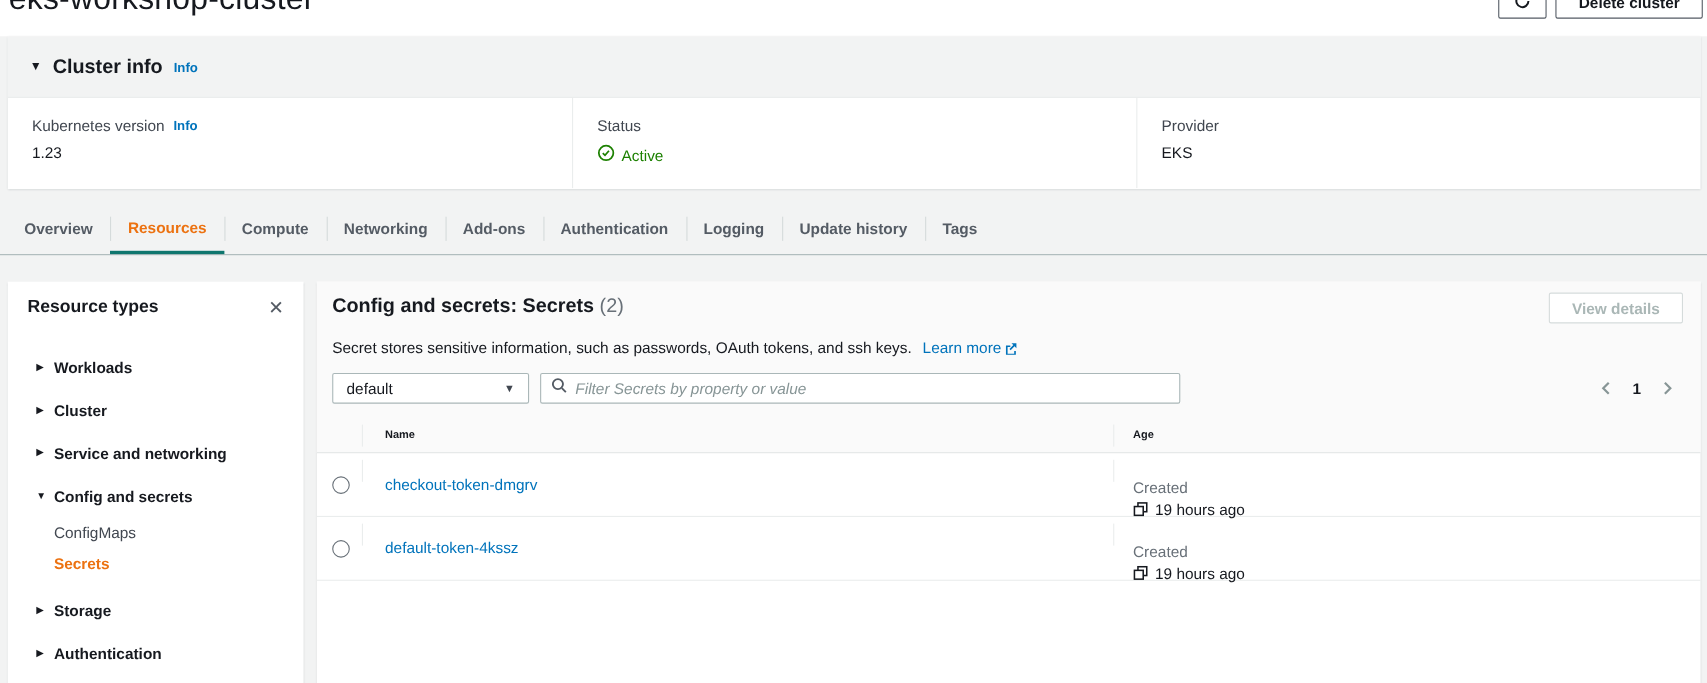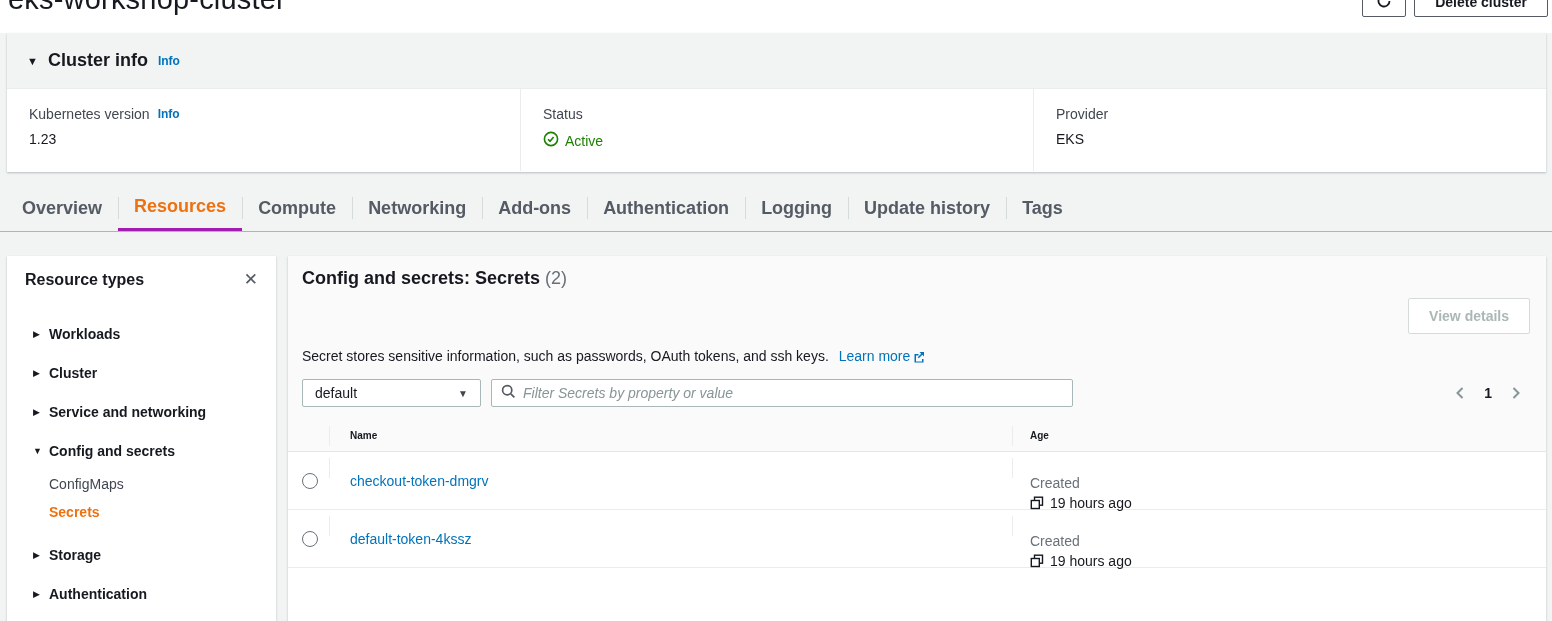--- a/index.html
+++ b/index.html
@@ -48,26 +48,26 @@
   .status-value { display:flex; align-items:center; gap:6px; color:#1d8102; font-size:14px; margin-top:9px; }
 
   
   .tabs {
     position:absolute; left:0; top:185px; width:1552px; height:47px;
     display:flex; align-items:stretch; padding-left:6px;
     border-bottom:1px solid #aab7b8;
   }
   .tab {
     position:relative; display:flex; align-items:center;
-    padding:0 16px; font-size:18px; font-weight:bold; color:#545b64; cursor:pointer;
+    padding:0 16px; font-size:14px; font-weight:bold; color:#545b64; cursor:pointer;
   }
   .tab + .tab::before {
     content:""; position:absolute; left:0; top:12px; height:22px; width:1px; background:#d5dbdb;
   }
-  .tab.active { color:#ec7211; border-bottom:3px solid #a21caf; }
+  .tab.active { color:#ec7211; border-bottom:3px solid #0f766e; }
 
   
   .sidebar {
     position:absolute; left:7px; top:256px; width:269px; height:365px;
     background:#fff; box-shadow:0 1px 2px rgba(0,28,36,0.25); overflow:hidden;
   }
   .sidebar-header { display:flex; align-items:center; justify-content:space-between; padding:13px 16px 0 18px; }
   .sidebar-title { font-size:16px; font-weight:bold; color:#16191f; }
   .close-btn { font-size:17px; color:#545b64; cursor:pointer; line-height:1; padding:2px; }
   .tree { margin-top:24px; }
@@ -246,21 +246,21 @@
   </div>
 </div>
 
 <div class="main-panel">
   <div class="panel-header">
     <div class="panel-title-row">
       <div class="panel-title">
         <b>Config and secrets: Secrets</b>
         <span class="panel-count">(2)</span>
       </div>
-      <button class="btn disabled" style="height:36px;margin-top:32px;">View details</button>
+      <button class="btn disabled" style="height:28px;">View details</button>
     </div>
     <div class="panel-desc">
       <span>Secret stores sensitive information, such as passwords, OAuth tokens, and ssh keys.</span>
       <span class="learn-more"><span>Learn more</span><span class="ext-icon"><svg width="12" height="12" viewBox="0 0 12 12">
               <path d="M1.5 3h4v1.5h-2.5v6h6V8H10.5v3.5h-9z" fill="#0073bb"></path>
               <path d="M6.5 1h4.5v4.5L9.3 3.8 5.8 7.3 4.7 6.2l3.5-3.5z" fill="#0073bb"></path>
             </svg></span></span>
     </div>
     <div class="filter-row">
       <div class="dropdown">

